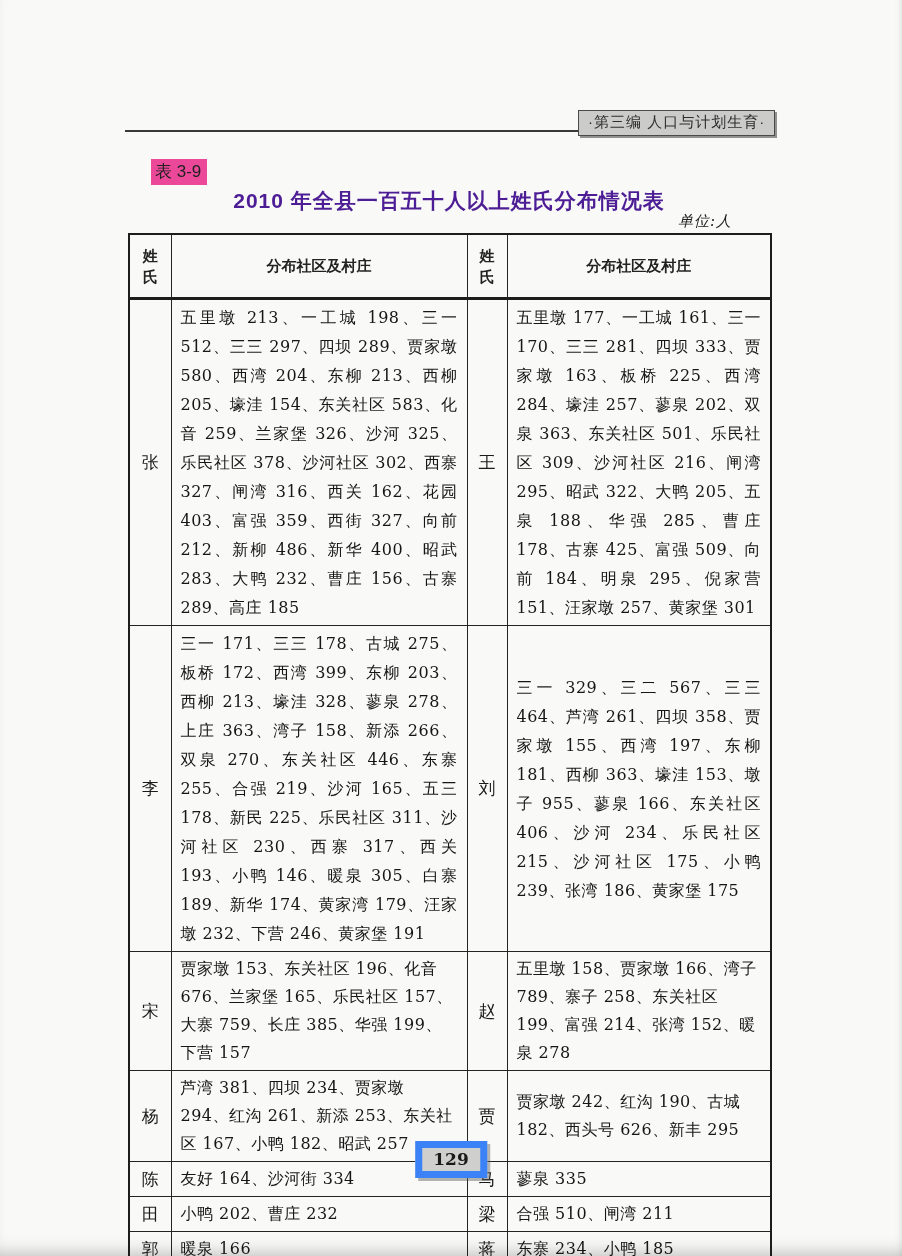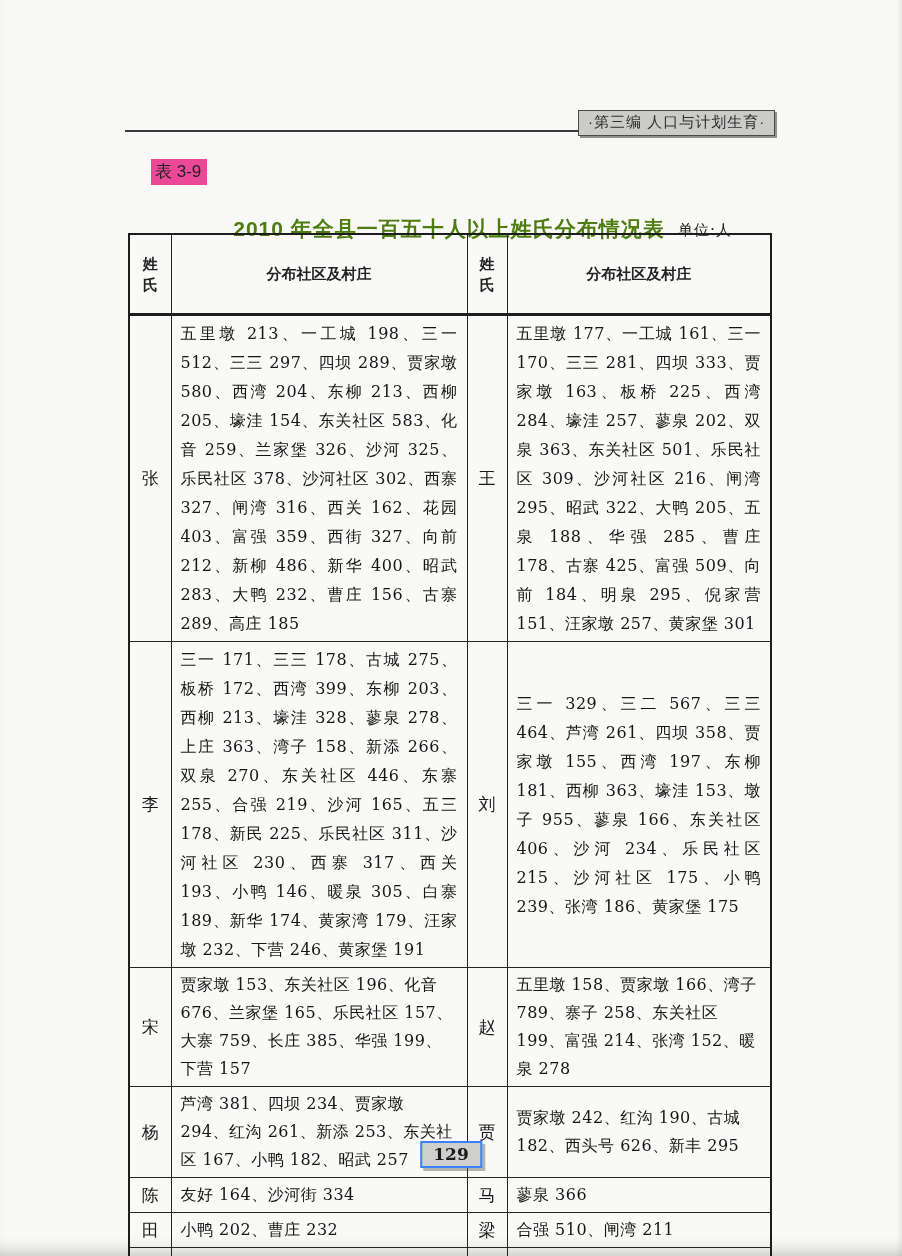--- a/index.html
+++ b/index.html
@@ -35,28 +35,27 @@
     position:absolute;left:128px;top:159px;
     background:#ec4899;
     padding:1px 6px 2px 4px;
     font-family:"Liberation Sans", sans-serif;
     font-size:17px;color:#222;margin-left:23px;
   }
   .page-title{
     position:absolute;left:128px;top:187px;width:642px;
     text-align:center;
     font-family:"Liberation Sans", sans-serif;
-    font-size:21px;font-weight:bold;color:#4d7c0f;
+    font-size:21px;font-weight:bold;color:#4c1d95;
     letter-spacing:1px;
-    margin-top:28px;
   }
   .unit-note{
-    position:absolute;left:128px;top:221px;width:604px;
+    position:absolute;left:128px;top:212px;width:604px;
     text-align:right;
-    font-size:15px;color:#222;
+    font-size:15px;font-style:italic;color:#222;
     letter-spacing:1px;
   }
   
   table.surname-table{
     position:absolute;left:128px;top:233px;
     width:642px;
     border-collapse:collapse;
     table-layout:fixed;
     background:transparent;
   }
@@ -70,21 +69,21 @@
     overflow:hidden;
   }
   table.surname-table{border:2px solid #1d1d1d;}
   th{
     font-family:"Liberation Sans", sans-serif;
     font-size:15px;font-weight:bold;color:#222;
     text-align:center;padding:2px 0;
   }
   tr.h-hdr{height:50px;}
   tr.h-hdr th{border-bottom:3px solid #1d1d1d;}
-  .vert-wrap{width:1.1em;margin:16px auto;word-break:break-all;line-height:1.4;}
+  .vert-wrap{width:1.1em;margin:8px auto;word-break:break-all;line-height:1.4;}
   td.surname-cell{
     text-align:center;
     font-size:17px;color:#1a1a1a;
     font-family:"DejaVu Serif", serif;
   }
   td.villages-cell{
     padding:3px 9px;
     font-size:16px;line-height:29px;color:#161616;
     text-align:justify;
     letter-spacing:.5px;
@@ -96,21 +95,21 @@
   tr.h4{height:70px;}
   tr.hs{height:31px;}
   tr.hs td.villages-cell, tr.h3 td.villages-cell, tr.h4 td.villages-cell{
     text-align:left;line-height:28px;
   }
   
   .page-number{
     position:absolute;left:451px;top:1141px;
     transform:translateX(-50%);
     background:#cfcfcd;
-    border:2px solid #3b82f6;
+    border:7px solid #3b82f6;
     box-shadow:3px 3px 0 rgba(90,90,90,.45);
     padding:1px 11px 2px 11px;
     font-family:"DejaVu Serif", serif;
     font-weight:bold;font-size:17px;color:#1a1a1a;
   }
 </style>
 </head>
 <body>
 
 <div class="page">
@@ -161,21 +160,21 @@
     <tr class="h4">
       <td class="surname-cell">杨</td>
       <td class="villages-cell">芦湾 381、四坝 234、贾家墩 294、红沟 261、新添 253、东关社区 167、小鸭 182、昭武 257</td>
       <td class="surname-cell col3">贾</td>
       <td class="villages-cell">贾家墩 242、红沟 190、古城 182、西头号 626、新丰 295</td>
     </tr>
     <tr class="hs">
       <td class="surname-cell">陈</td>
       <td class="villages-cell">友好 164、沙河街 334</td>
       <td class="surname-cell col3">马</td>
-      <td class="villages-cell">蓼泉 366</td>
+      <td class="villages-cell">蓼泉 335</td>
     </tr>
     <tr class="hs">
       <td class="surname-cell">田</td>
       <td class="villages-cell">小鸭 202、曹庄 232</td>
       <td class="surname-cell col3">梁</td>
       <td class="villages-cell">合强 510、闸湾 211</td>
     </tr>
     <tr class="hs">
       <td class="surname-cell">郭</td>
       <td class="villages-cell">暖泉 166</td>

